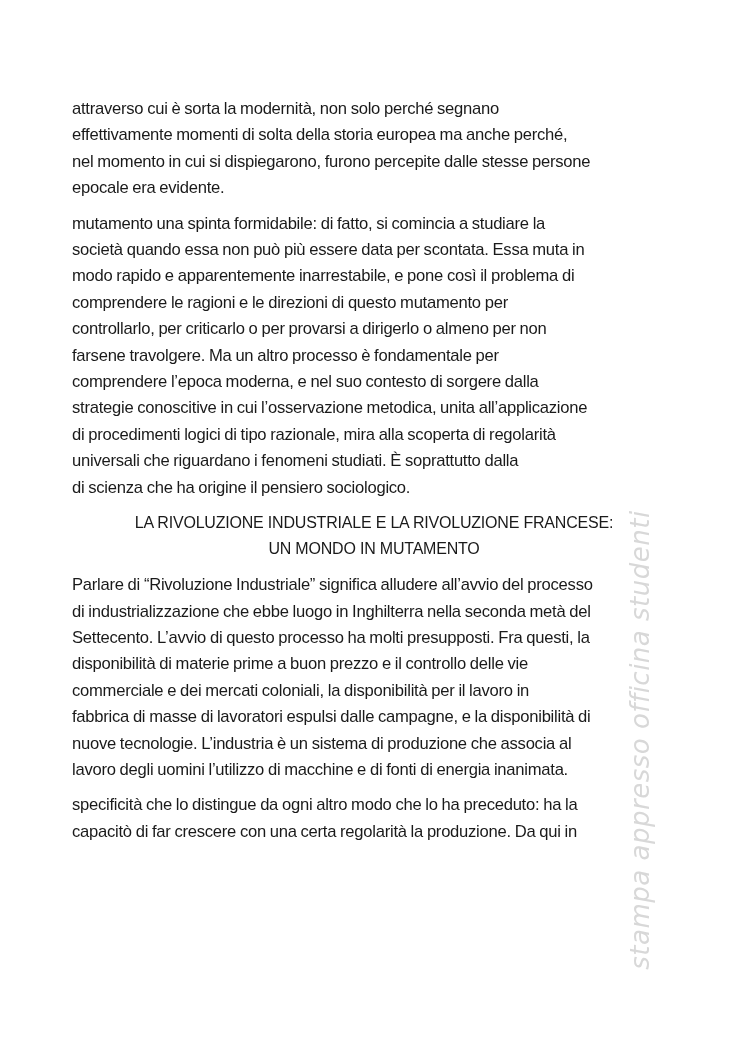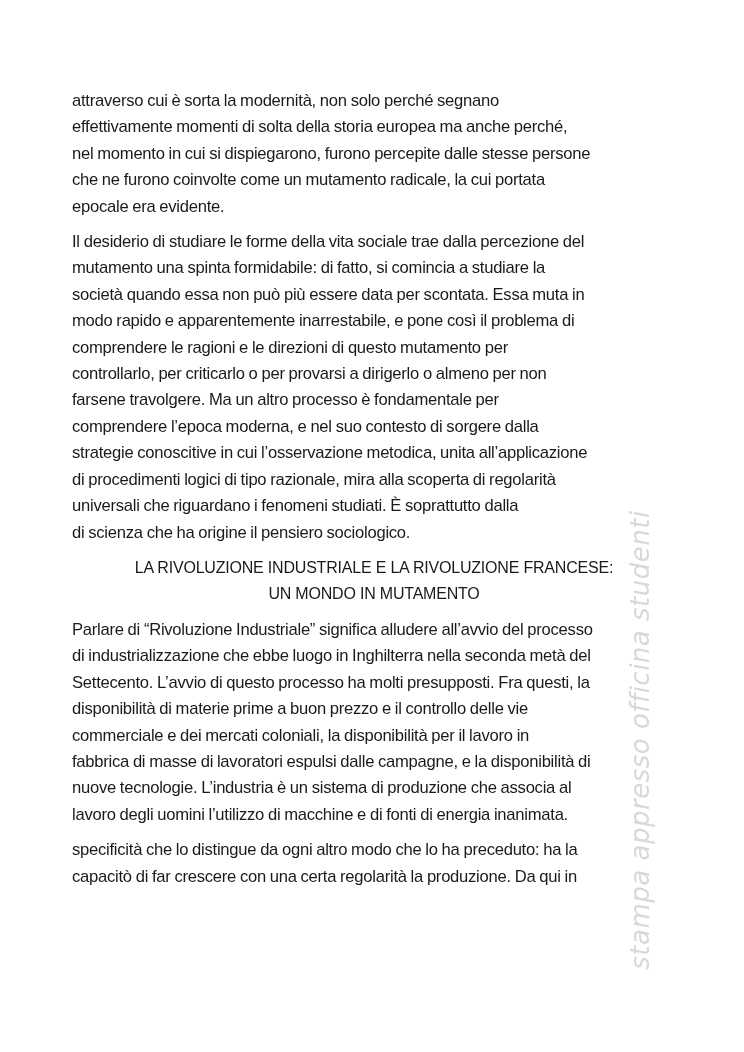--- a/index.html
+++ b/index.html
@@ -11,21 +11,21 @@
       width: 744px;
       height: 1052px;
       position: relative;
       overflow: hidden;
       font-family: "Liberation Sans", "DejaVu Sans", sans-serif;
       color: #1a1a1a;
     }
     .page {
       position: absolute;
       left: 72px;
-      top: 88px;
+      top: 96px;
       width: 604px;
     }
     .para {
       margin: 0 0 9px 0;
       font-size: 16.6px;
       line-height: 26.4px;
       letter-spacing: -0.25px;
       word-spacing: -0.5px;
     }
     .line {
@@ -59,26 +59,24 @@
   </style>
 </head>
 <body>
 
 <div class="page">
 
   <p class="para">
     <span class="line">attraverso cui è sorta la modernità, non solo perché segnano</span>
     <span class="line">effettivamente momenti di solta della storia europea ma anche perché,</span>
     <span class="line">nel momento in cui si dispiegarono, furono percepite dalle stesse persone</span>
-    <span class="line">che ne furono coinvolte come un mutamento radicale, la cui portata</span>
     <span class="line">epocale era evidente.</span>
   </p>
 
   <p class="para">
-    <span class="line">Il desiderio di studiare le forme della vita sociale trae dalla percezione del</span>
     <span class="line">mutamento una spinta formidabile: di fatto, si comincia a studiare la</span>
     <span class="line">società quando essa non può più essere data per scontata. Essa muta in</span>
     <span class="line">modo rapido e apparentemente inarrestabile, e pone così il problema di</span>
     <span class="line">comprendere le ragioni e le direzioni di questo mutamento per</span>
     <span class="line">controllarlo, per criticarlo o per provarsi a dirigerlo o almeno per non</span>
     <span class="line">farsene travolgere. Ma un altro processo è fondamentale per</span>
     <span class="line">comprendere l’epoca moderna, e nel suo contesto di sorgere dalla</span>
     <span class="line">strategie conoscitive in cui l’osservazione metodica, unita all’applicazione</span>
     <span class="line">di procedimenti logici di tipo razionale, mira alla scoperta di regolarità</span>
     <span class="line">universali che riguardano i fenomeni studiati. È soprattutto dalla</span>

